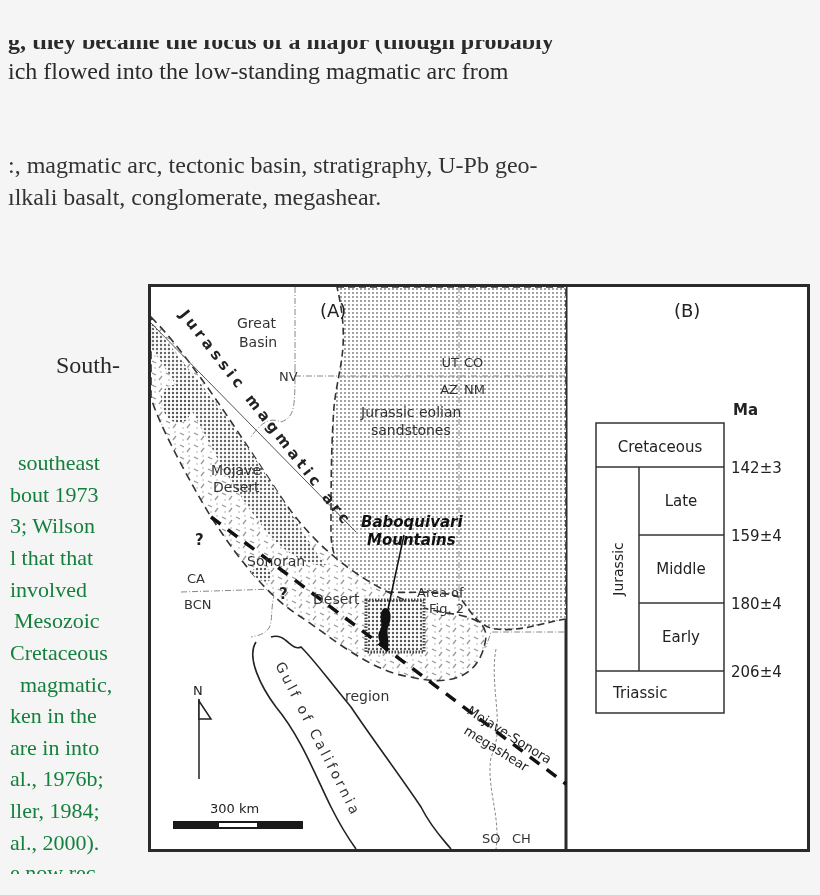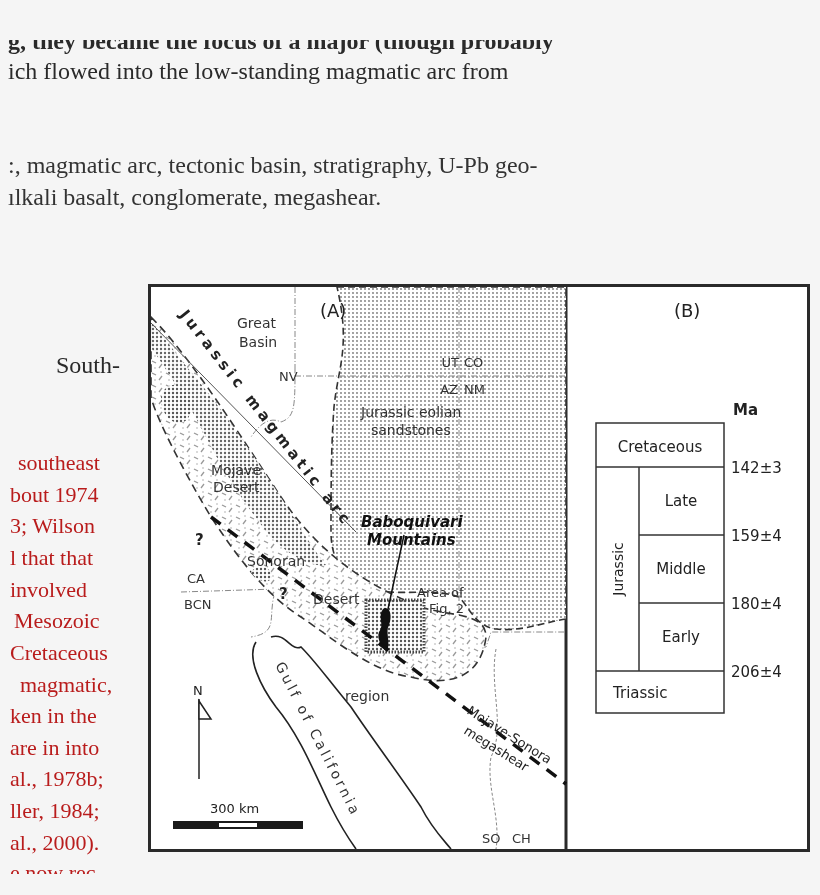--- a/index.html
+++ b/index.html
@@ -1,46 +1,46 @@
 <!DOCTYPE html>
 <html><head>
 <meta charset="utf-8">
 <style>
   html, body { margin:0; padding:0; }
   body { width:820px; height:895px; background:#f5f5f5; position:relative; overflow:hidden; font-family:"Liberation Serif", serif; color:#2a2a2a; }
   .txt { position:absolute; white-space:nowrap; }
   .abs-l1 { left:8px; top:28px; font-size:24px; font-weight:bold; clip-path: inset(12px 0 0 0); }
   .abs-l2 { left:8px; top:58px; font-size:24px; font-weight:normal; }
   .kw { left:8px; font-size:24px; color:#333; }
-  .col { left:10px; font-size:22px; color:#b91c1c; }
+  .col { left:10px; font-size:22px; color:#15803d; }
   .heading { left:20px; top:352px; font-size:24px; font-weight:normal;margin-left:36px; }
   .figure { position:absolute; left:148px; top:284px; width:662px; height:568px; background:#fff; border:3px solid #2a2a2a; box-sizing:border-box; }
   .figure svg { position:absolute; left:0; top:0; }
   .sans { font-family:"DejaVu Sans", "Liberation Sans", sans-serif; }
 </style>
 </head>
 <body>
 
 <div class="txt abs-l1">g, they became the focus of a major (though probably</div>
 <div class="txt abs-l2">ich flowed into the low-standing magmatic arc from</div>
 <div class="txt kw" style="top:152px">:, magmatic arc, tectonic basin, stratigraphy, U-Pb geo-</div>
 <div class="txt kw" style="top:184px">ılkali basalt, conglomerate, megashear.</div>
 <div class="txt heading">South-</div>
 
 <div class="txt col" style="top:450px;left:18px">southeast</div>
-<div class="txt col" style="top:482px">bout 1974</div>
+<div class="txt col" style="top:482px">bout 1973</div>
 <div class="txt col" style="top:513px">3; Wilson</div>
 <div class="txt col" style="top:545px">l that that</div>
 <div class="txt col" style="top:577px">involved</div>
 <div class="txt col" style="top:608px;left:14px">Mesozoic</div>
 <div class="txt col" style="top:640px">Cretaceous</div>
 <div class="txt col" style="top:672px;left:20px">magmatic,</div>
 <div class="txt col" style="top:703px">ken in the</div>
 <div class="txt col" style="top:735px">are in into</div>
-<div class="txt col" style="top:766px">al., 1978b;</div>
+<div class="txt col" style="top:766px">al., 1976b;</div>
 <div class="txt col" style="top:798px">ller, 1984;</div>
 <div class="txt col" style="top:830px">al., 2000).</div>
 <div class="txt col" style="top:860px;clip-path:inset(0 0 12px 0)">e now rec</div>
 
 <div class="figure">
   <svg width="656" height="562" viewBox="0 0 656 562" class="sans">
     <defs>
       <pattern id="dots" width="4" height="4" patternUnits="userSpaceOnUse">
         <rect width="4" height="4" fill="#fff"></rect>
         <circle cx="2" cy="2" r="0.9" fill="#777"></circle>

